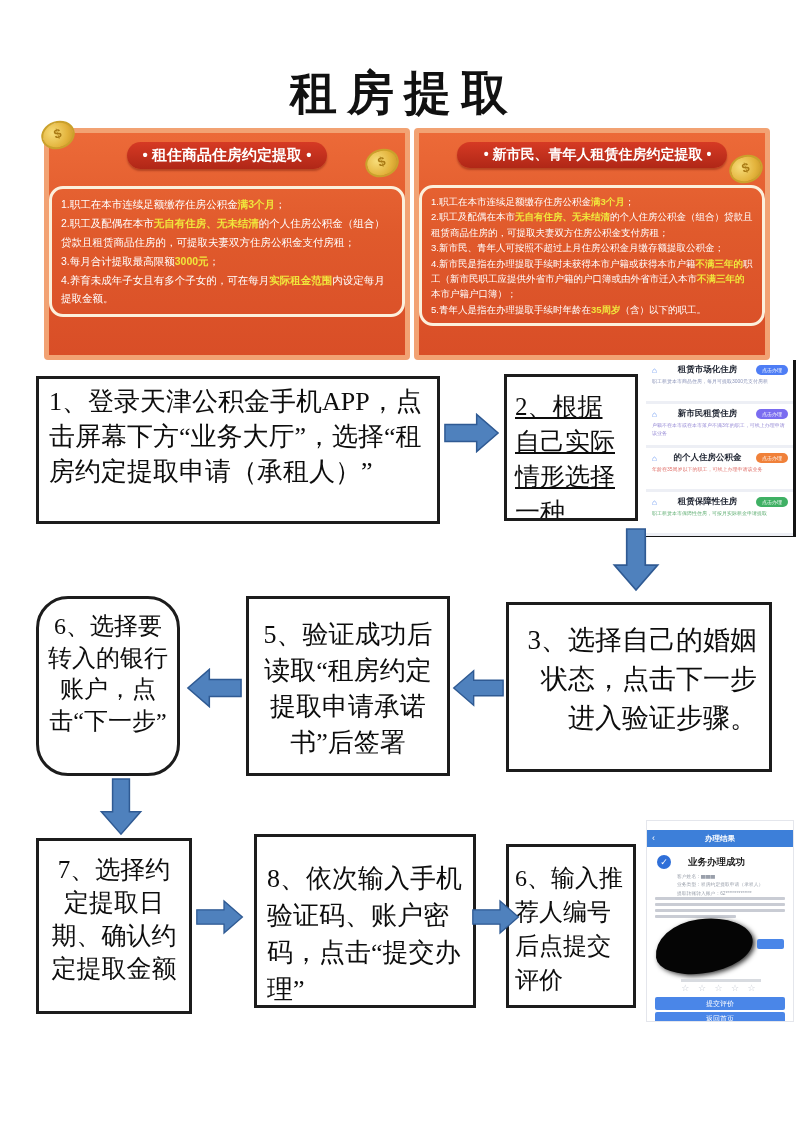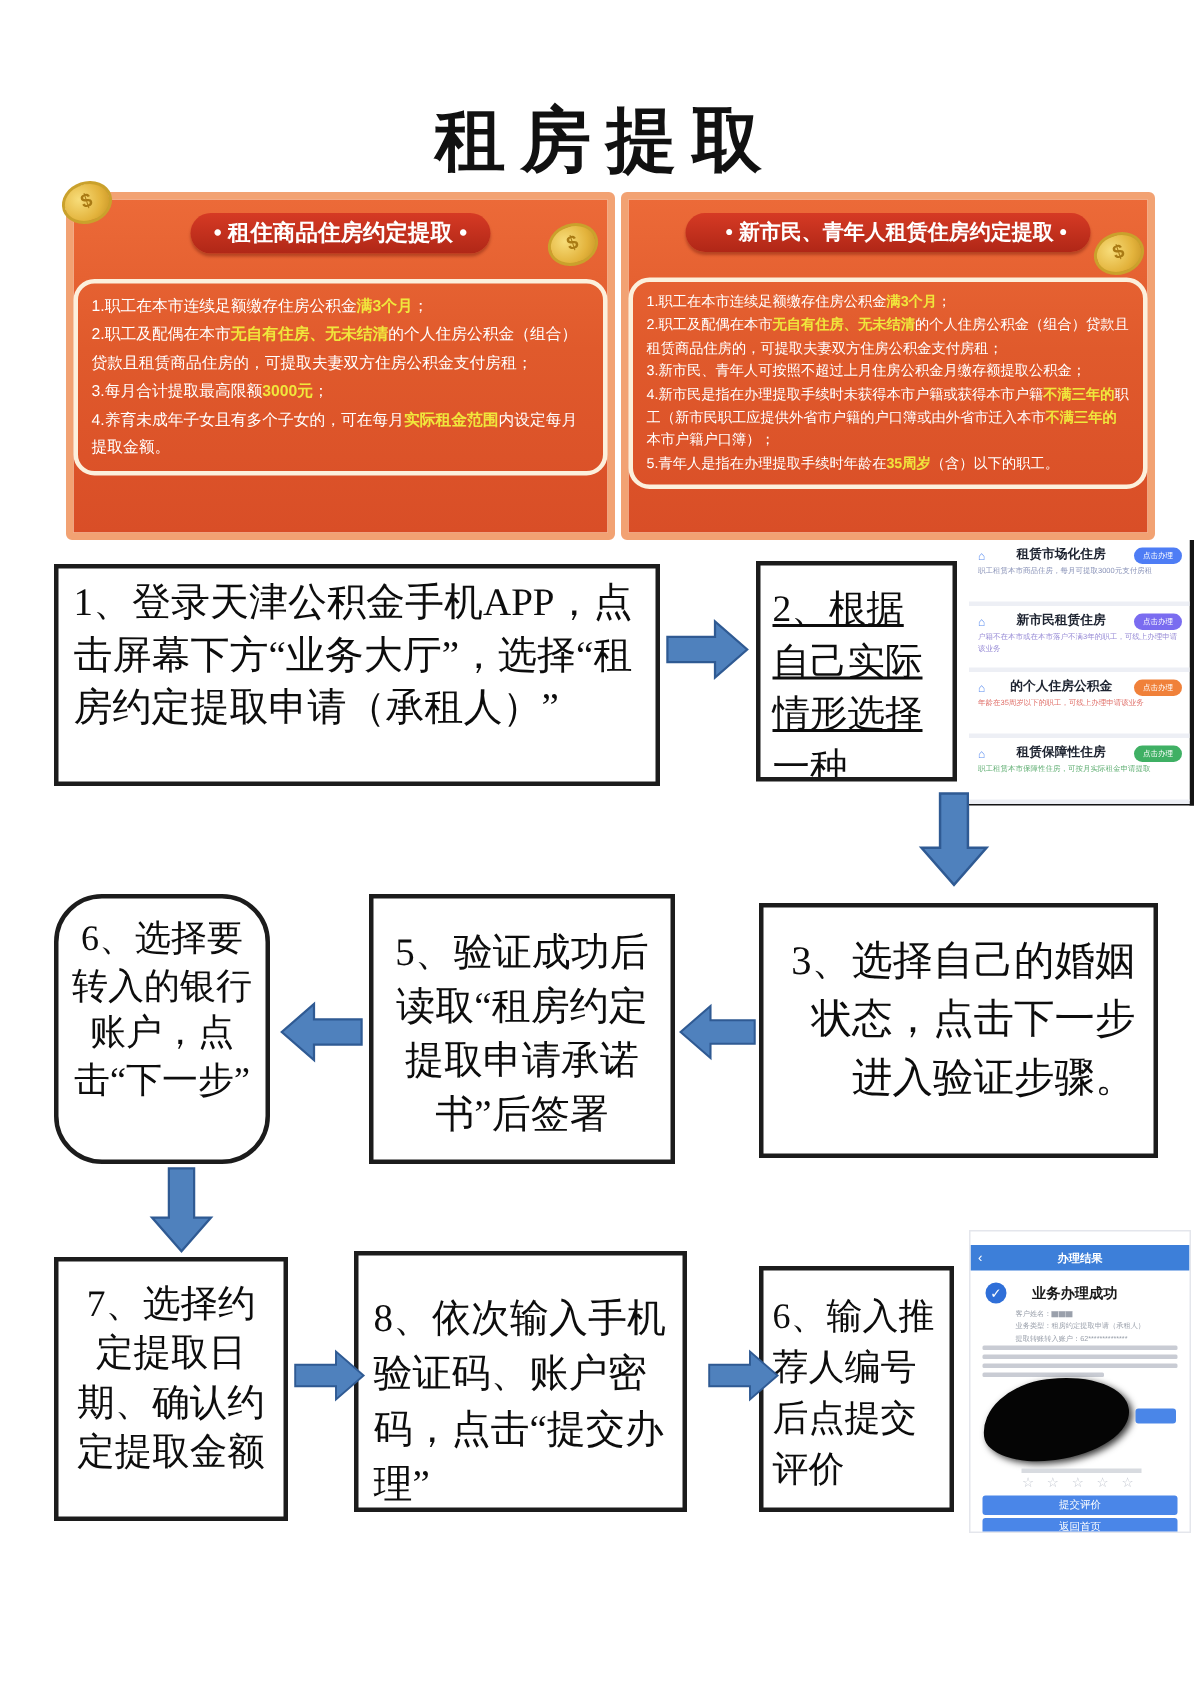--- a/index.html
+++ b/index.html
@@ -37,21 +37,21 @@
   .b1{left:36px;top:376px;width:404px;height:148px;font-size:26px;line-height:1.34;padding:6px 10px;}
   .b2{left:504px;top:374px;width:134px;height:147px;font-size:25px;line-height:1.4;padding:12px 8px;text-decoration:underline;}
   .b3{left:506px;top:602px;width:266px;height:170px;font-size:27px;line-height:1.45;
       padding:16px 12px;text-align:right;}
   .b5{left:246px;top:596px;width:204px;height:180px;font-size:26px;line-height:1.38;
       padding:18px 6px;text-align:center;}
   .b6{left:36px;top:596px;width:144px;height:180px;font-size:24px;line-height:1.32;
       padding:12px 8px;text-align:center;border-radius:32px;}
   .b7{left:36px;top:838px;width:156px;height:176px;font-size:25px;line-height:1.32;
       padding:12px 8px;text-align:center;}
-  .b8{left:236px;top:834px;width:222px;height:174px;font-size:26px;line-height:1.42;
+  .b8{left:254px;top:834px;width:222px;height:174px;font-size:26px;line-height:1.42;
       padding:24px 10px;}
   .b9{left:506px;top:844px;width:130px;height:164px;font-size:24px;line-height:1.42;
       padding:14px 6px;}
   
   .arrow{position:absolute;}
   .arrow svg{display:block;width:100%;height:100%;}
   .a1{left:444px;top:410px;width:56px;height:46px;}
   .a2{left:606px;top:528px;width:60px;height:64px;}
   .a3{left:452px;top:664px;width:52px;height:48px;}
   .a4{left:186px;top:664px;width:56px;height:48px;}

